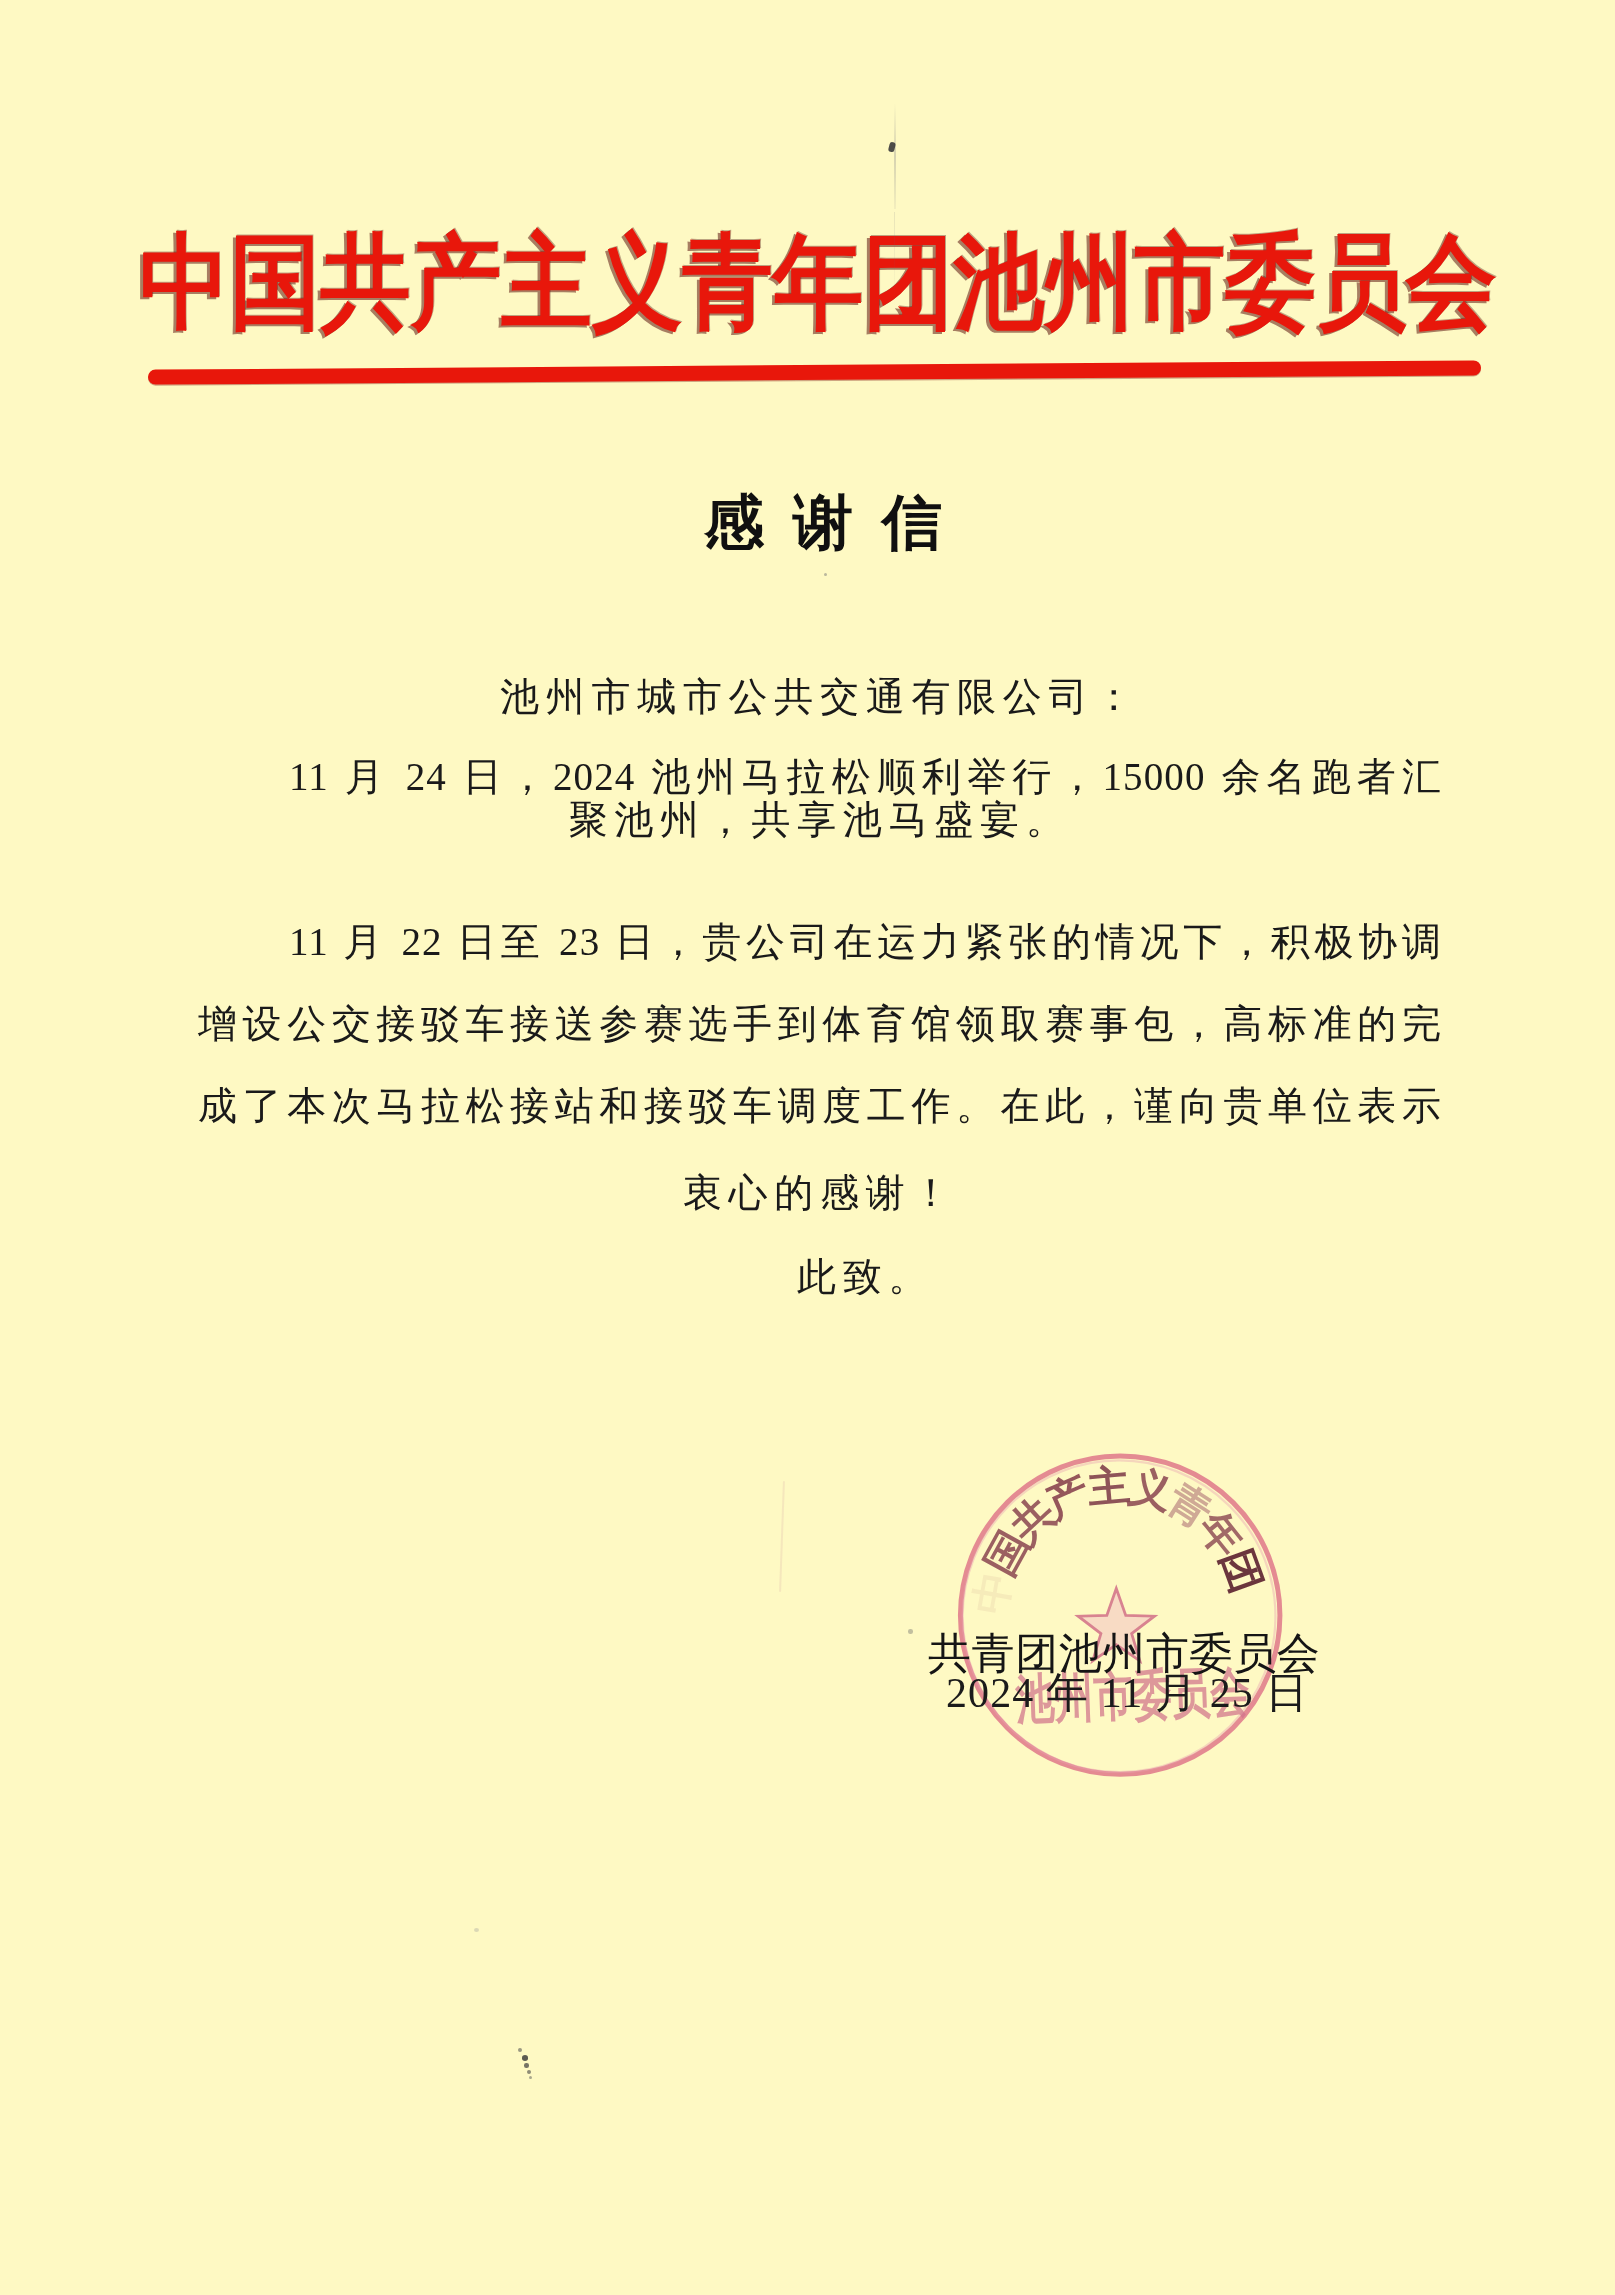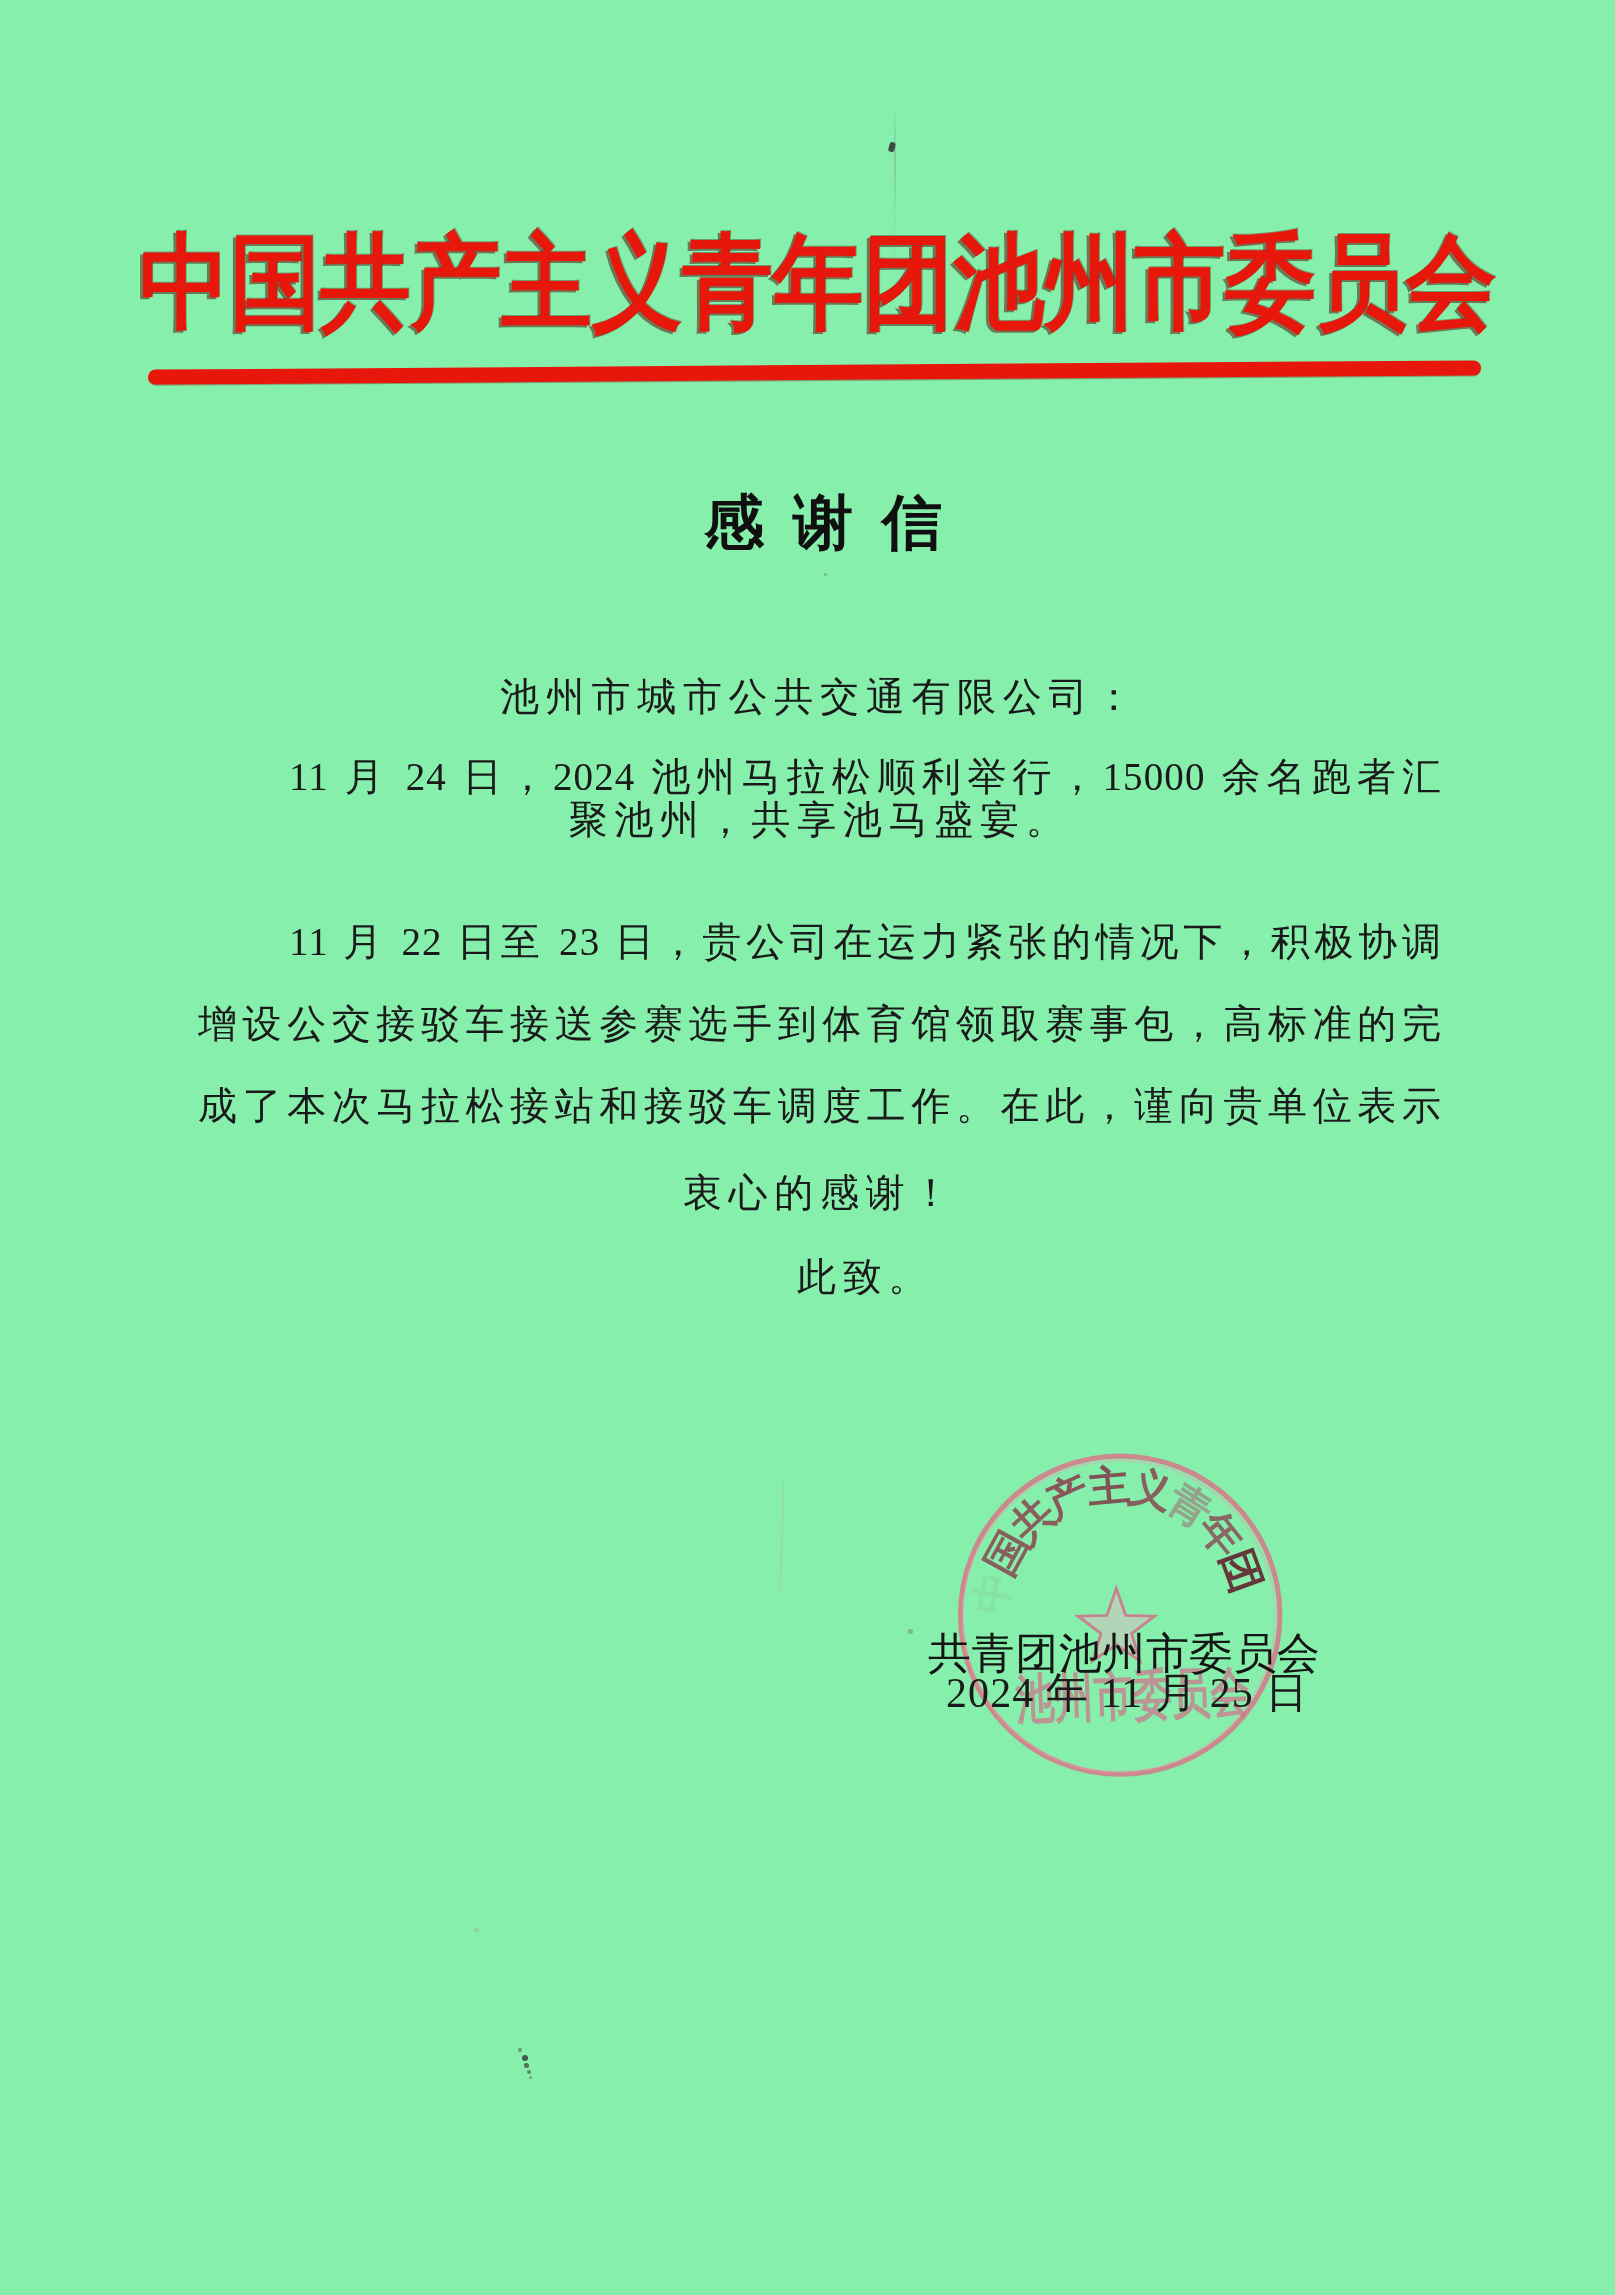--- a/index.html
+++ b/index.html
@@ -3,21 +3,21 @@
 <meta charset="utf-8">
 <style>
   html,body{margin:0;padding:0;}
   body{
     width:1616px;height:2295px;
     background:#ffffff;
     font-family:"Liberation Serif","DejaVu Serif",serif;
     position:relative;
     overflow:hidden;
   }
-  .page{position:absolute;left:0;top:0;width:1616px;height:2295px;background:#86efac;}
+  .page{position:absolute;left:0;top:0;width:1616px;height:2295px;background:#fef9c3;}
 
   
   .letterhead{
     position:absolute;left:9.5px;top:231px;width:1616px;height:117px;
     text-align:center;line-height:1;
     font-size:104px;font-weight:900;
     color:var(--header-red,#e8170b);
     transform:scaleX(0.87);transform-origin:50% 50%;
     text-shadow:-3.3px 2.2px 0.6px rgba(80,4,2,.50), 1.1px -1.1px 0 rgba(70,4,2,.35);
     white-space:nowrap;

